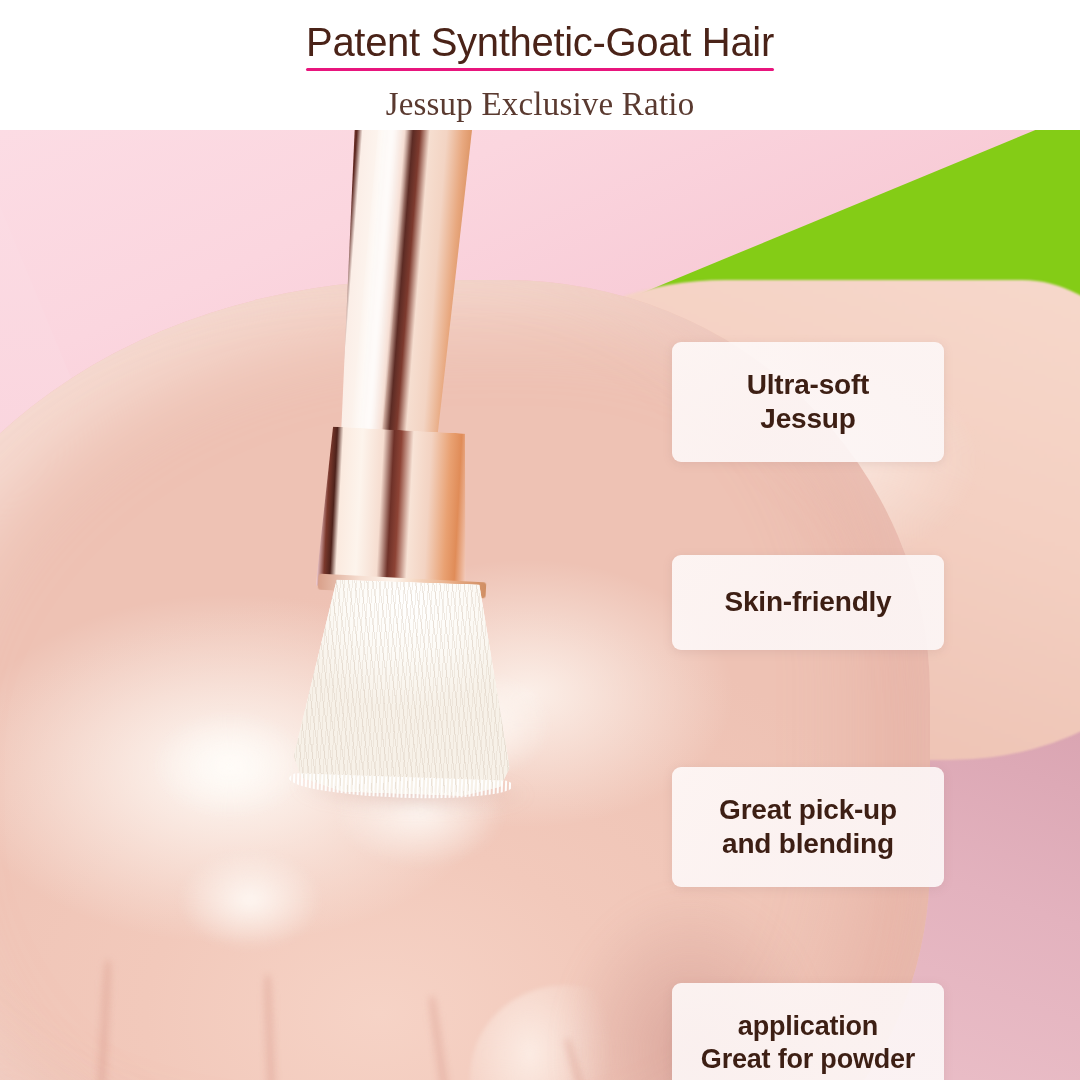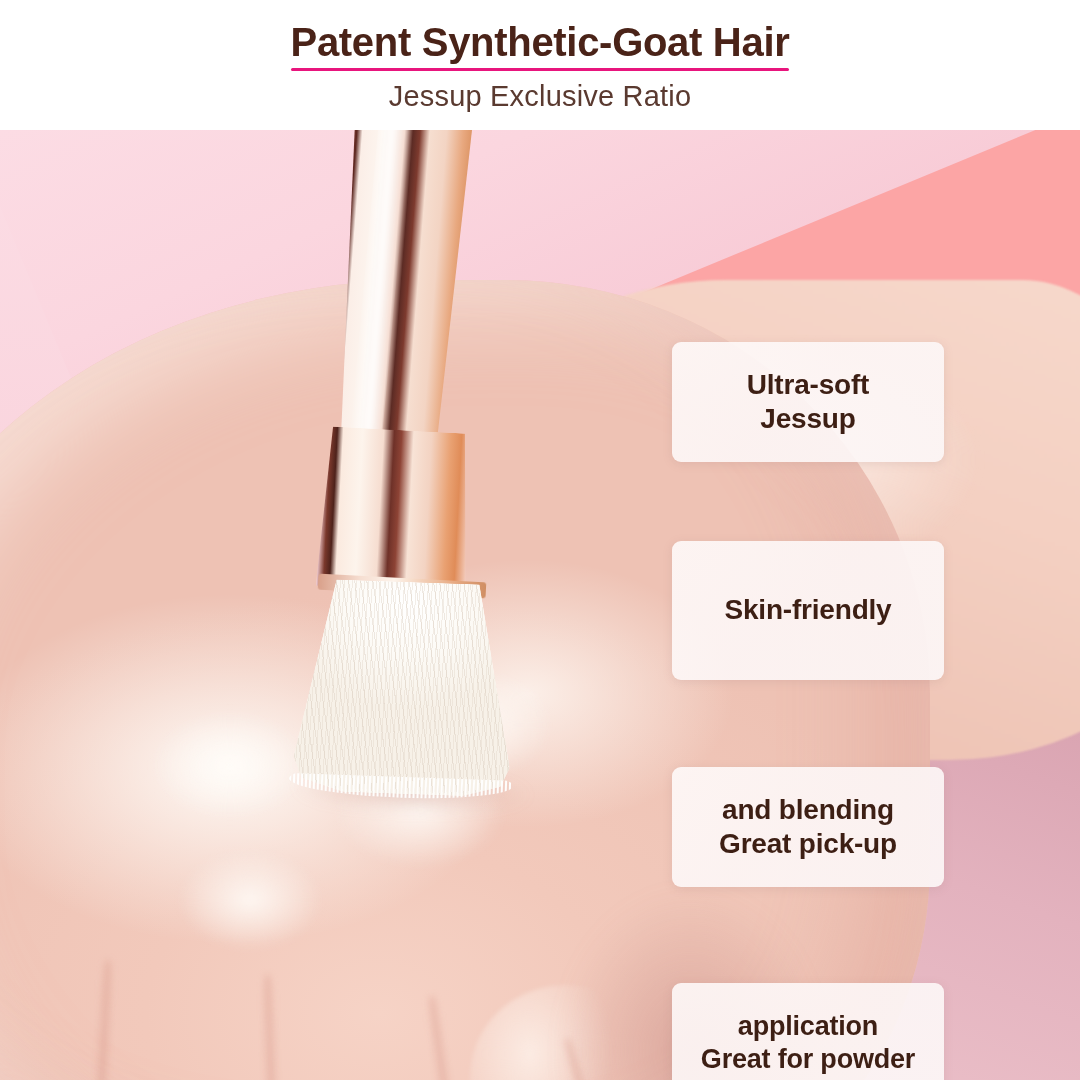--- a/index.html
+++ b/index.html
@@ -14,38 +14,38 @@
   .page { position:relative; width:1080px; height:1080px; background:#fff; }
 
   
   .header {
     position:absolute; left:0; top:0; width:1080px; height:130px;
     background:#ffffff; z-index:40;
     display:flex; flex-direction:column; align-items:center; justify-content:flex-start;
   }
   .title-wrap { position:relative; margin-top:21px; padding:0 6px; }
   .title {
-    font-size:40px; font-weight:700; letter-spacing:-0.3px;
+    font-size:40px; font-weight:400; letter-spacing:-0.3px;
     color:#4a2318; line-height:1.05; white-space:nowrap;
     text-align:right;
   }
   .title-rule {
     margin-top:5px; height:3px; width:100%;
     background:#e8157d; border-radius:2px;
   }
   .subtitle {
-    margin-top:9px; font-size:29px; font-weight:400; letter-spacing:0.2px;
-    color:#5a3a30; white-space:nowrap;
+    margin-top:15px; font-size:33px; font-weight:400; letter-spacing:0.2px;
+    color:#5a3a30; white-space:nowrap;font-family:Liberation Serif, serif;
   }
 
   
   .photo {
     position:absolute; left:0; top:130px; width:1080px; height:950px;
     overflow:hidden;
-    background:#fca5a5;
+    background:#84cc16;
   }
 
   
   .backdrop-pink {
     position:absolute; left:-40px; top:-20px; width:1000px; height:430px;
     background:linear-gradient(178deg,#fcdde5 0%,#fbd6df 55%,#f8ccd7 100%);
     transform:rotate(-22.5deg); transform-origin:0 0;
   }
   .backdrop-pink2 {
     position:absolute; left:0; top:0; width:620px; height:330px;
@@ -245,21 +245,21 @@
     box-shadow:0 2px 10px rgba(160,120,120,0.18);
     display:flex; align-items:center; justify-content:center;
     text-align:center;
     color:#3d1f14;
     font-weight:700;
     letter-spacing:-0.2px;
   }
   .feature-label { line-height:1.22; padding:0 10px; }
 
   .f1 { top:212px; height:120px; font-size:28px; }
-  .f2 { top:411px; height:139px; font-size:28px; }
+  .f2 { top:425px; height:95px; font-size:28px; }
   .f3 { top:637px; height:120px; font-size:28px; }
   .f4 { top:853px; height:120px; font-size:28px; }
   .f4 .feature-label { font-size:27px; }
 </style>
 </head>
 <body>
 
 <div class="page">
 
   <div class="header">
@@ -314,22 +314,22 @@
       <div class="feature-label">
           <span style="display:block">Ultra-soft</span>
           <span style="display:block">Jessup</span>
         </div>
     </div>
     <div class="feature f2">
       <div class="feature-label">Skin-friendly</div>
     </div>
     <div class="feature f3">
       <div class="feature-label">
+          <span style="display:block">Great pick-up</span>
           <span style="display:block">and blending</span>
-          <span style="display:block">Great pick-up</span>
         </div>
     </div>
     <div class="feature f4">
       <div class="feature-label">
           <span style="display:block">application</span>
           <span style="display:block">Great for powder</span>
         </div>
     </div>
 
   </div>

